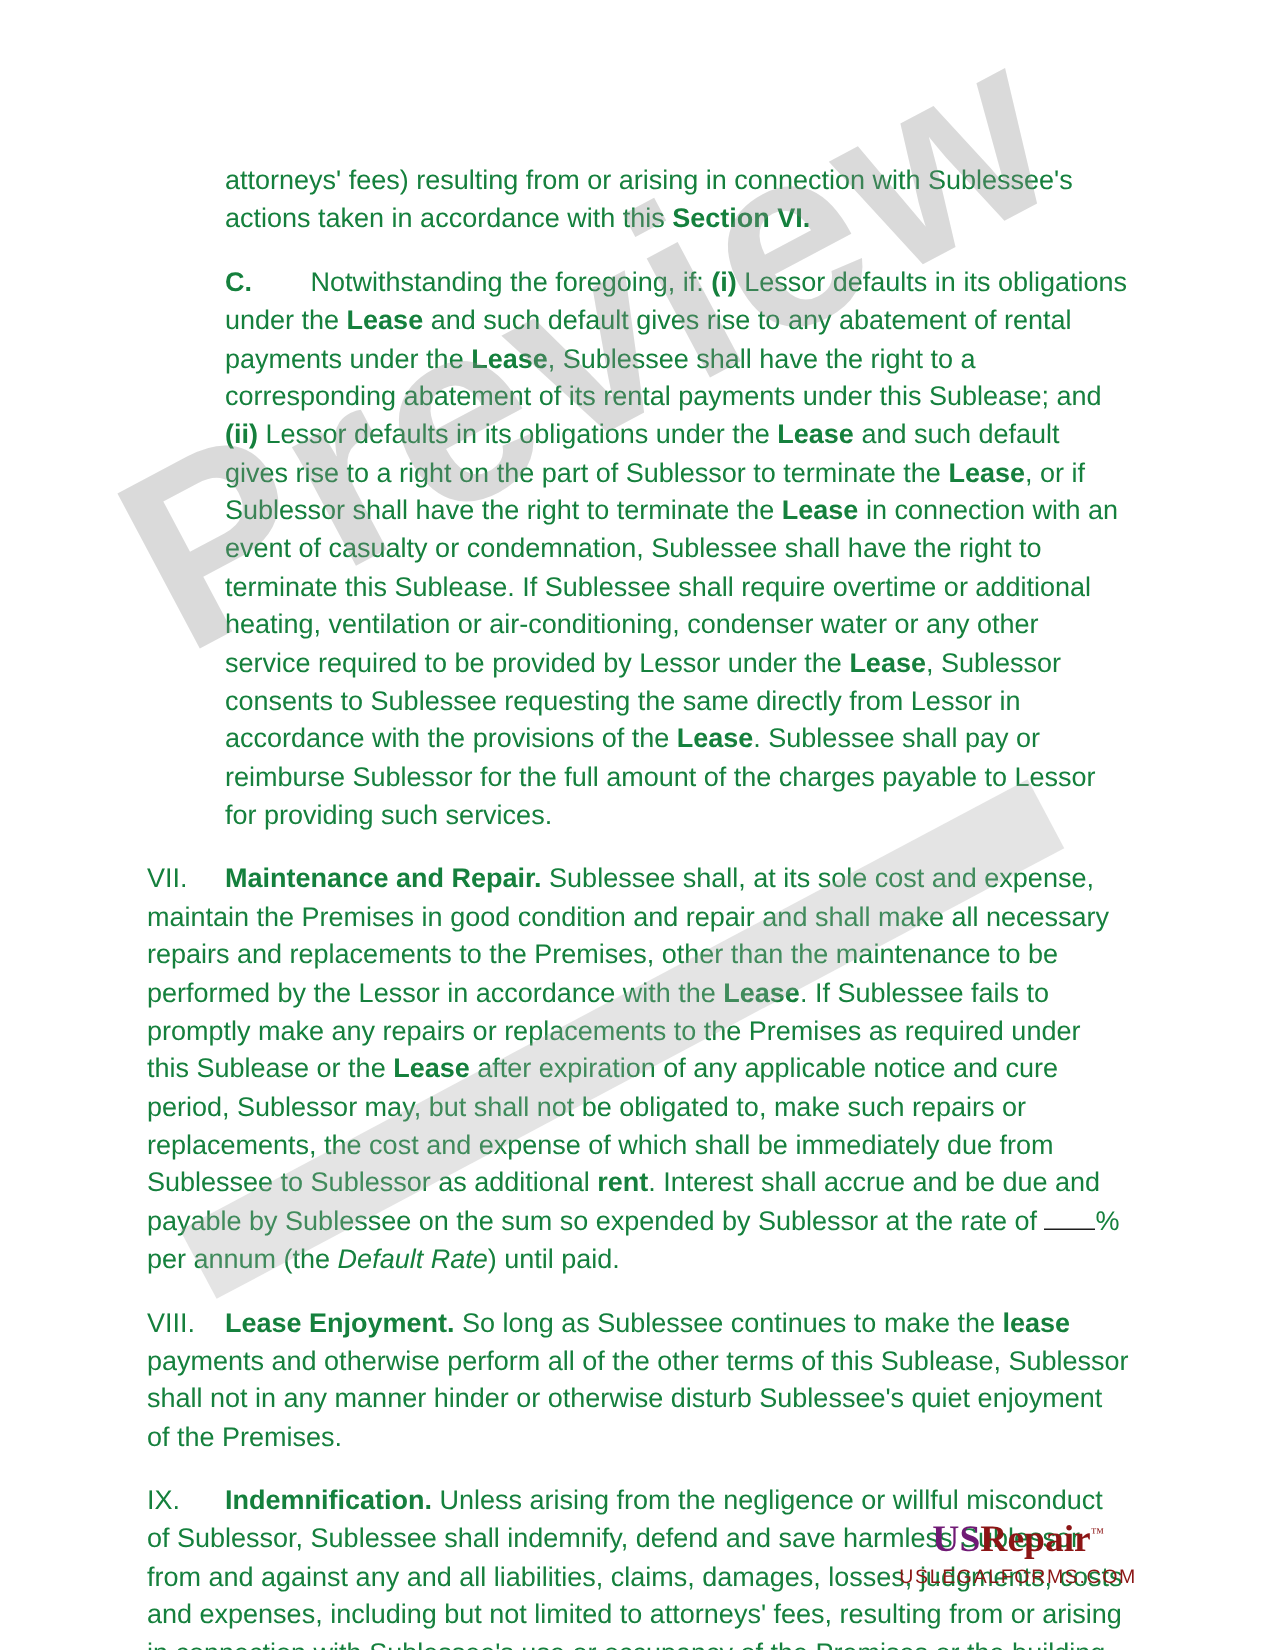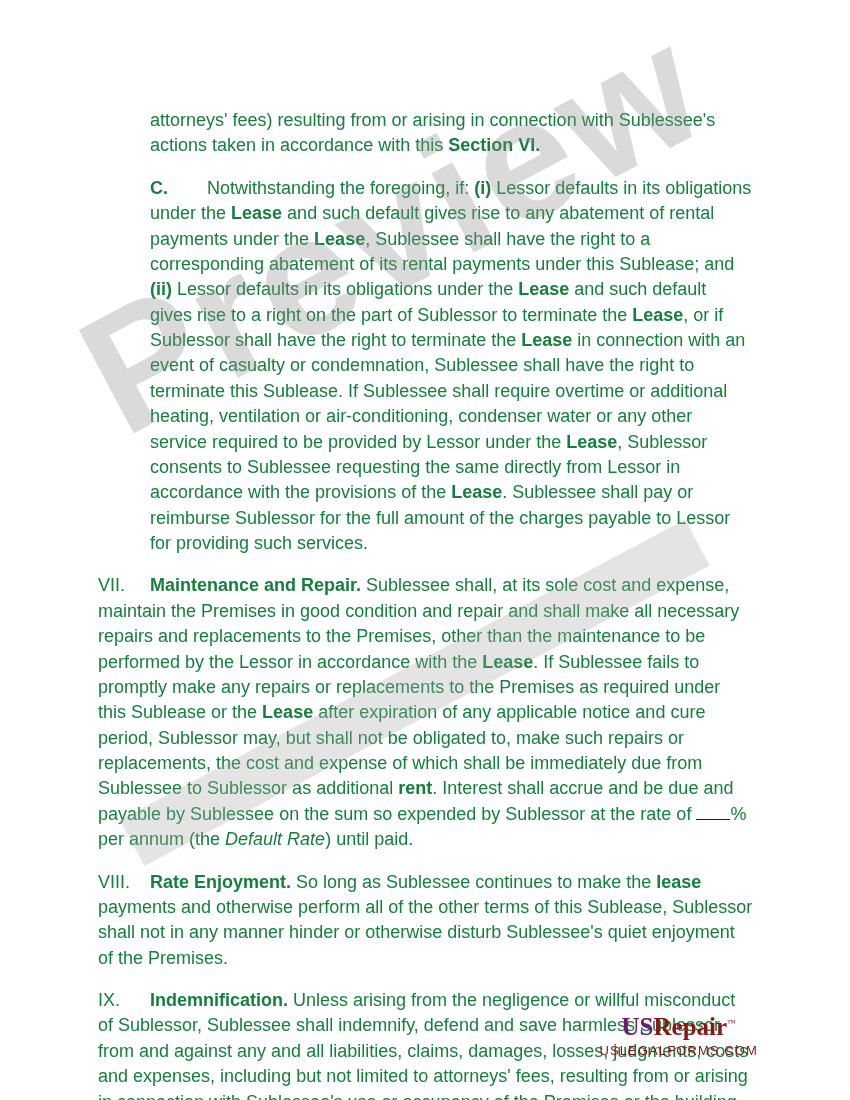--- a/index.html
+++ b/index.html
@@ -125,21 +125,21 @@
 </style>
 </head>
 <body>
 
 <div class="page">
 
   <div class="content">
     <p class="indent">attorneys' fees) resulting from or arising in connection with Sublessee's actions taken in accordance with this <b>Section VI.</b></p>
     <p class="indent"><span class="lbl-letter">C.</span>Notwithstanding the foregoing, if: <b>(i)</b> Lessor defaults in its obligations under the <b>Lease</b> and such default gives rise to any abatement of rental payments under the <b>Lease</b>, Sublessee shall have the right to a corresponding abatement of its rental payments under this Sublease; and <b>(ii)</b> Lessor defaults in its obligations under the <b>Lease</b> and such default gives rise to a right on the part of Sublessor to terminate the <b>Lease</b>, or if Sublessor shall have the right to terminate the <b>Lease</b> in connection with an event of casualty or condemnation, Sublessee shall have the right to terminate this Sublease. If Sublessee shall require overtime or additional heating, ventilation or air-conditioning, condenser water or any other service required to be provided by Lessor under the <b>Lease</b>, Sublessor consents to Sublessee requesting the same directly from Lessor in accordance with the provisions of the <b>Lease</b>. Sublessee shall pay or reimburse Sublessor for the full amount of the charges payable to Lessor for providing such services.</p>
     <p class="hang"><span class="lbl-roman">VII.</span><b>Maintenance and Repair.</b> Sublessee shall, at its sole cost and expense, maintain the Premises in good condition and repair and shall make all necessary repairs and replacements to the Premises, other than the maintenance to be performed by the Lessor in accordance with the <b>Lease</b>. If Sublessee fails to promptly make any repairs or replacements to the Premises as required under this Sublease or the <b>Lease</b> after expiration of any applicable notice and cure period, Sublessor may, but shall not be obligated to, make such repairs or replacements, the cost and expense of which shall be immediately due from Sublessee to Sublessor as additional <b>rent</b>. Interest shall accrue and be due and payable by Sublessee on the sum so expended by Sublessor at the rate of <span class="blank"></span>% per annum (the <i>Default Rate</i>) until paid.</p>
-    <p class="hang"><span class="lbl-roman">VIII.</span><b>Rate Enjoyment.</b> So long as Sublessee continues to make the <b>lease</b> payments and otherwise perform all of the other terms of this Sublease, Sublessor shall not in any manner hinder or otherwise disturb Sublessee's quiet enjoyment of the Premises.</p>
+    <p class="hang"><span class="lbl-roman">VIII.</span><b>Lease Enjoyment.</b> So long as Sublessee continues to make the <b>lease</b> payments and otherwise perform all of the other terms of this Sublease, Sublessor shall not in any manner hinder or otherwise disturb Sublessee's quiet enjoyment of the Premises.</p>
     <p class="hang"><span class="lbl-roman">IX.</span><b>Indemnification.</b> Unless arising from the negligence or willful misconduct of Sublessor, Sublessee shall indemnify, defend and save harmless Sublessor from and against any and all liabilities, claims, damages, losses, judgments, costs and expenses, including but not limited to attorneys' fees, resulting from or arising in connection with Sublessee's use or occupancy of the Premises or the building or the project of which it is a part, the presence or release of hazardous materials arising as a result of Sublessee's actions, or by virtue of any act or omission of Sublessee or its employees, agents, licensees, contractors or invitees. Unless arising from the negligence or willful misconduct of Sublessee, Sublessor shall indemnify, defend and save harmless</p>
   </div>
 
   <div class="watermark">
     <div class="wm-band" style="left:120px; top:820px; width:640px; height:52px; transform:rotate(-28deg);"></div>
     <div class="wm-text">Preview</div>
   </div>
 
   <div class="logo">
     <div class="logo-main">

